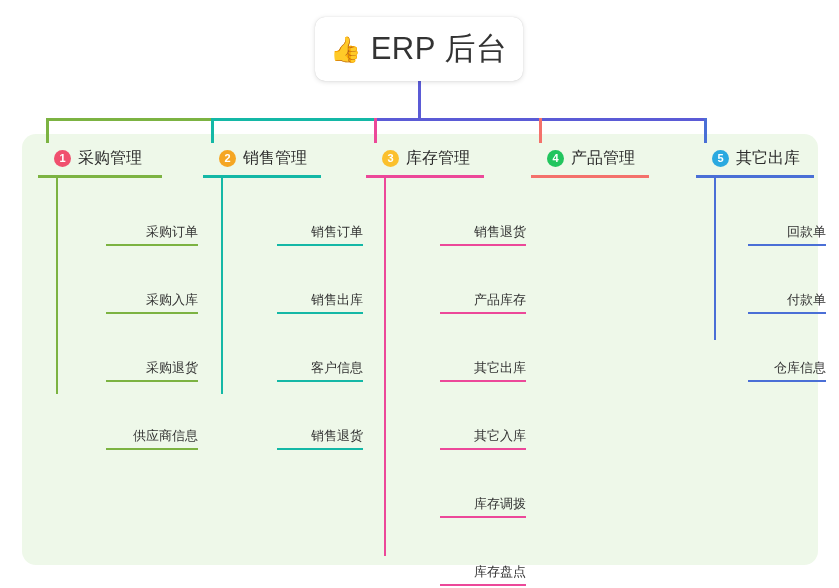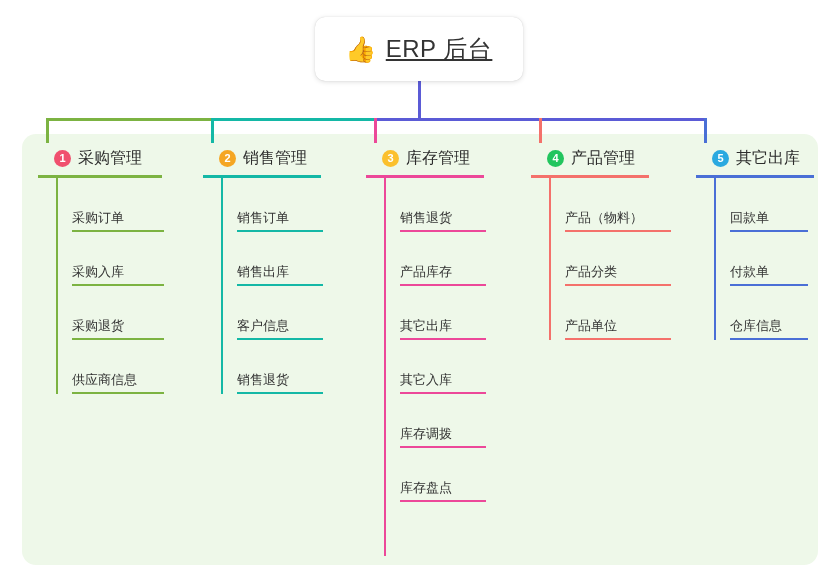--- a/index.html
+++ b/index.html
@@ -46,25 +46,24 @@
     justify-content: center;
     gap: 9px;
     box-sizing: border-box;
   }
   .root-emoji {
     font-size: 25px;
     line-height: 1;
     display: inline-block;
   }
   .root-title {
-    font-size: 24px;
+    font-size: 31px;
     color: #333333;
     letter-spacing: 0.5px;
     white-space: nowrap;
-    text-decoration: underline;
   }
 
   
   .conn {
     position: absolute;
   }
   .vline { width: 3px; }
   .hline { height: 3px; }
 
   
@@ -108,26 +107,27 @@
     box-sizing: border-box;
   }
   .spine {
     position: absolute;
     left: 18px;
     top: 0;
     width: 2px;
   }
   .leaf {
     position: relative;
-    height: 54px;
+    height: 68px;
     box-sizing: border-box;
     display: flex;
     flex-direction: column;
     justify-content: flex-end;
     padding-left: 16px;
+    align-items: flex-end;
   }
   .leaf-label {
     font-size: 13px;
     color: #333333;
     white-space: nowrap;
     padding-bottom: 5px;
     line-height: 15px;
   }
   .leaf-underline {
     height: 2px;
@@ -243,35 +243,20 @@
             <div class="leaf-underline" style="width: 86px; background: rgb(236, 72, 153);"></div>
           </div>
         </div>
       </div>
       <div class="column" style="left: 531px; width: 160px;">
         <div class="col-head">
           <span class="badge" style="background: rgb(34, 197, 94);">4</span>
           <span class="col-title">产品管理</span>
         </div>
         <div class="col-underline" style="width: 118px; background: rgb(244, 113, 107);"></div>
-        <div class="leaves">
-          <div class="spine" style="background: rgb(244, 113, 107); height: 162px;"></div>
-          <div class="leaf">
-            <div class="leaf-label">产品（物料）</div>
-            <div class="leaf-underline" style="width: 106px; background: rgb(244, 113, 107);"></div>
-          </div>
-          <div class="leaf">
-            <div class="leaf-label">产品分类</div>
-            <div class="leaf-underline" style="width: 106px; background: rgb(244, 113, 107);"></div>
-          </div>
-          <div class="leaf">
-            <div class="leaf-label">产品单位</div>
-            <div class="leaf-underline" style="width: 106px; background: rgb(244, 113, 107);"></div>
-          </div>
-        </div>
       </div>
       <div class="column" style="left: 696px; width: 130px;">
         <div class="col-head">
           <span class="badge" style="background: rgb(42, 169, 224);">5</span>
           <span class="col-title">其它出库</span>
         </div>
         <div class="col-underline" style="width: 118px; background: rgb(74, 111, 214);"></div>
         <div class="leaves">
           <div class="spine" style="background: rgb(74, 111, 214); height: 162px;"></div>
           <div class="leaf">

